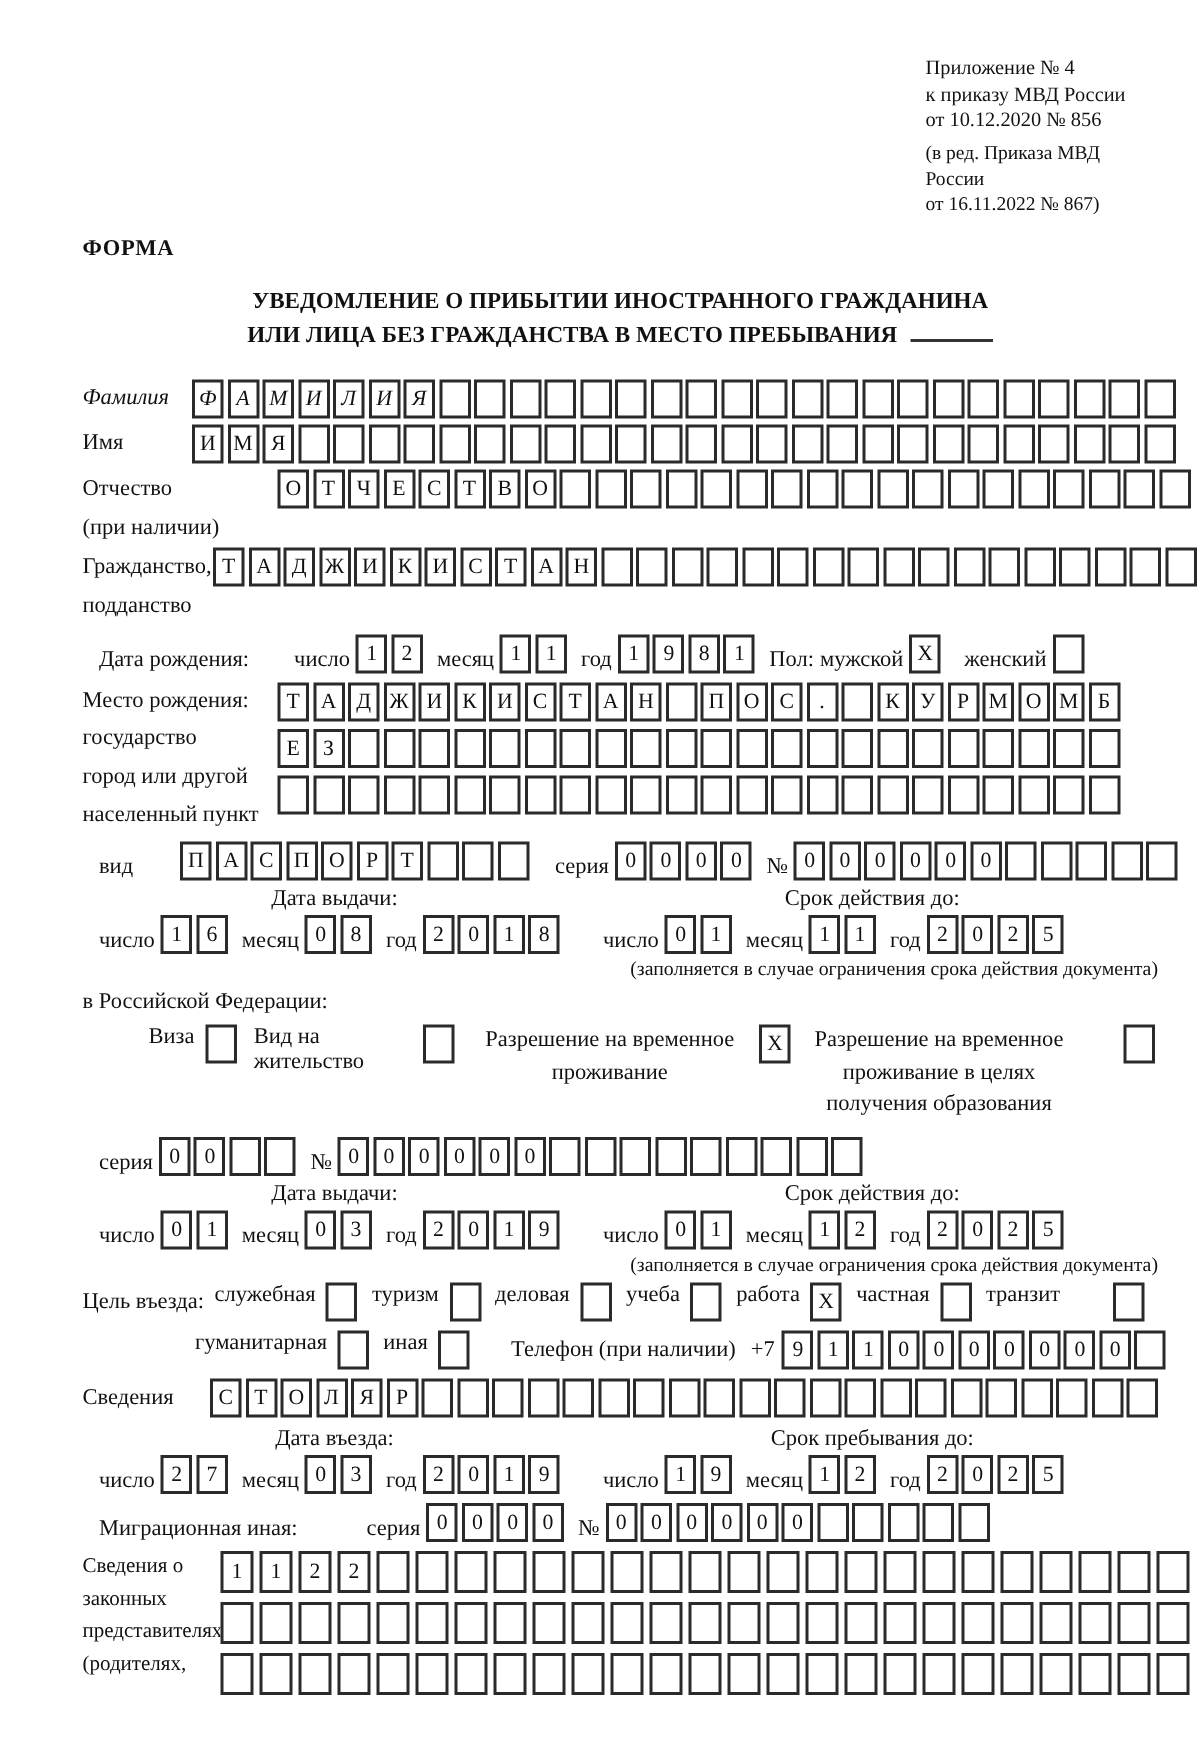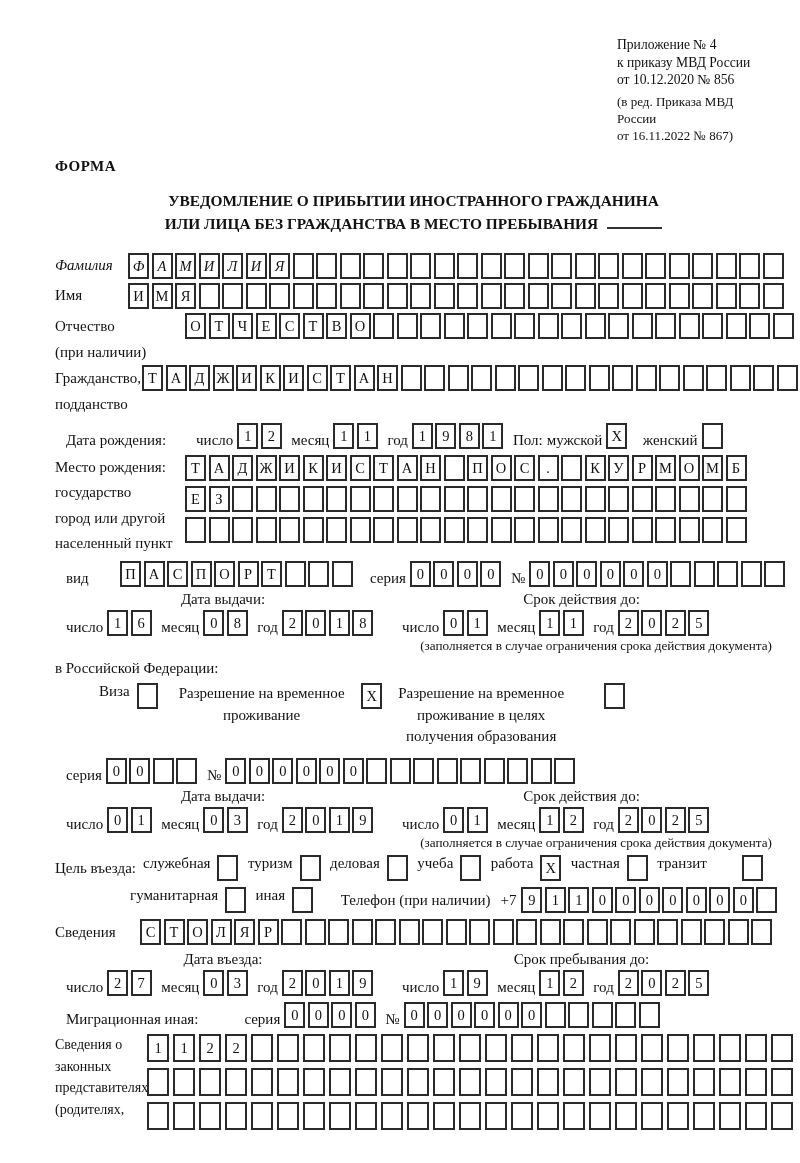--- a/index.html
+++ b/index.html
@@ -448,20 +448,26 @@
   <div class="mt6">в Российской Федерации:</div>
 
   <div class="opts">
     <span class="opt">
       <span class="txt">Виза</span>
       <span class="boxes">
           <span class="cb"></span>
         </span>
     </span>
     <span class="opt">
+      <span class="txt">Вид на жительство</span>
+      <span class="boxes">
+          <span class="cb"></span>
+        </span>
+    </span>
+    <span class="opt">
       <span class="txt ctr w185">Разрешение на временное проживание</span>
       <span class="boxes">
           <span class="cb">X</span>
         </span>
     </span>
     <span class="opt">
       <span class="txt ctr w175">Разрешение на временное проживание в целях получения образования</span>
       <span class="boxes">
           <span class="cb"></span>
         </span>

